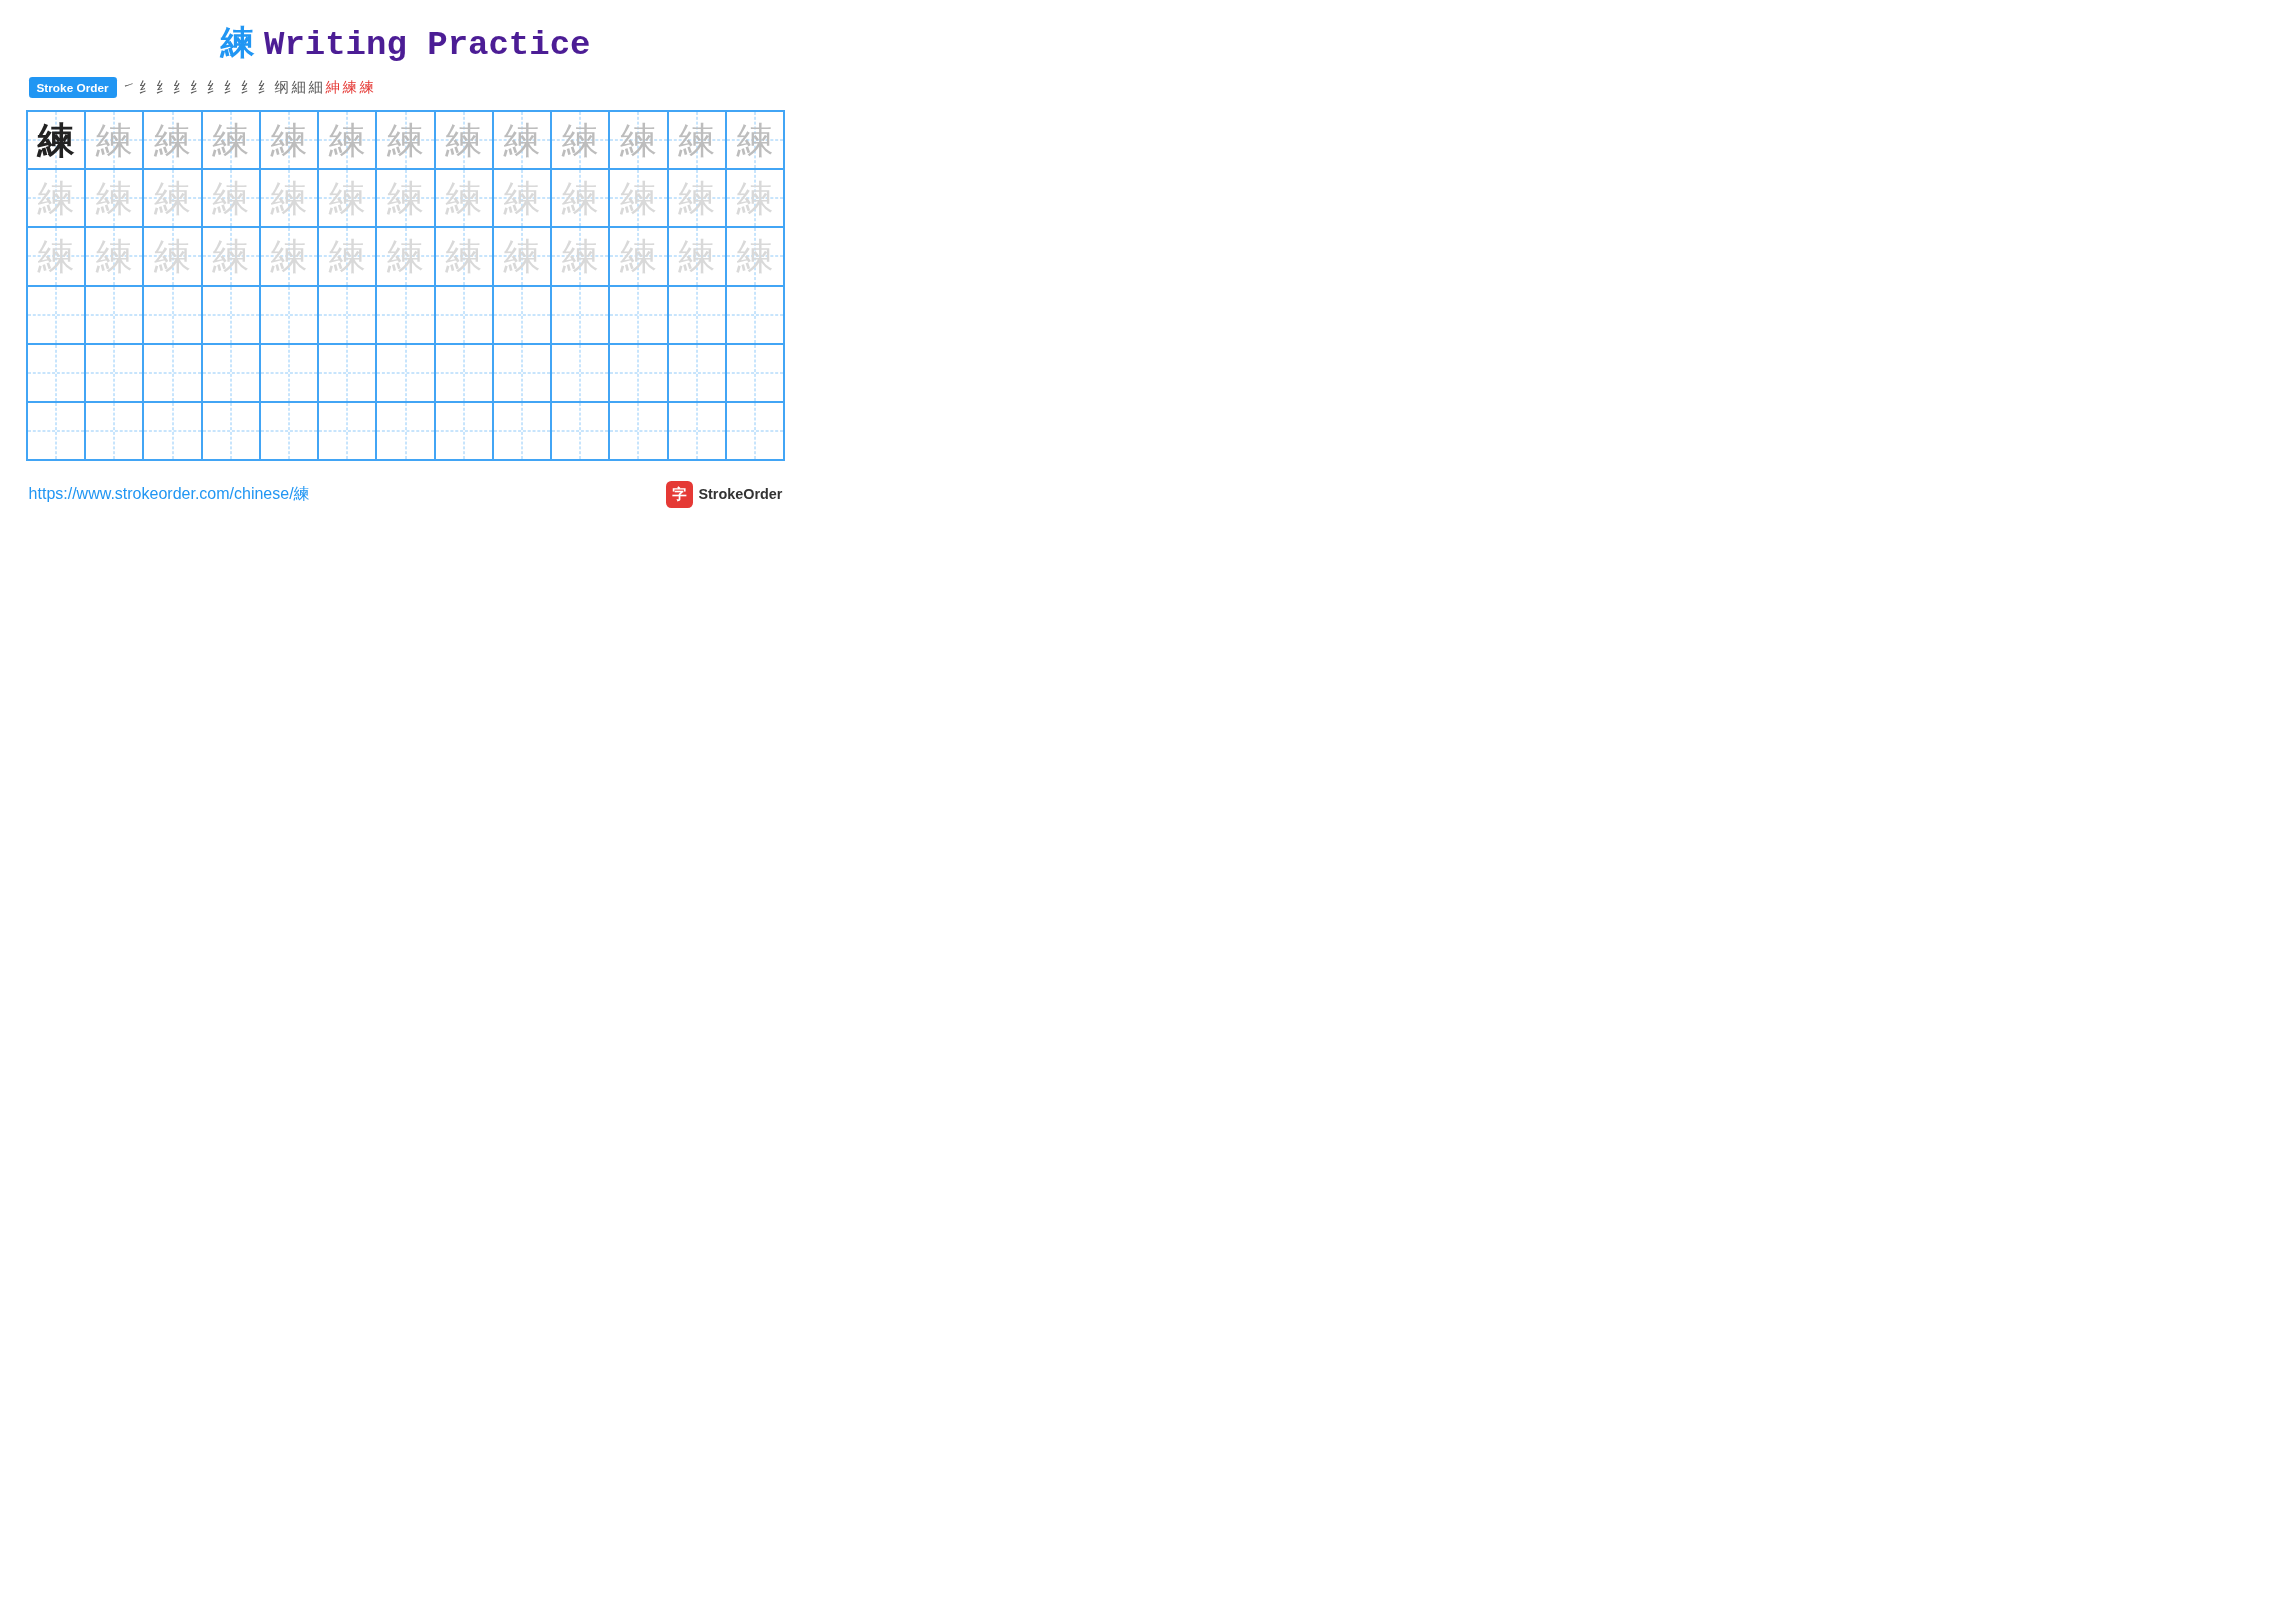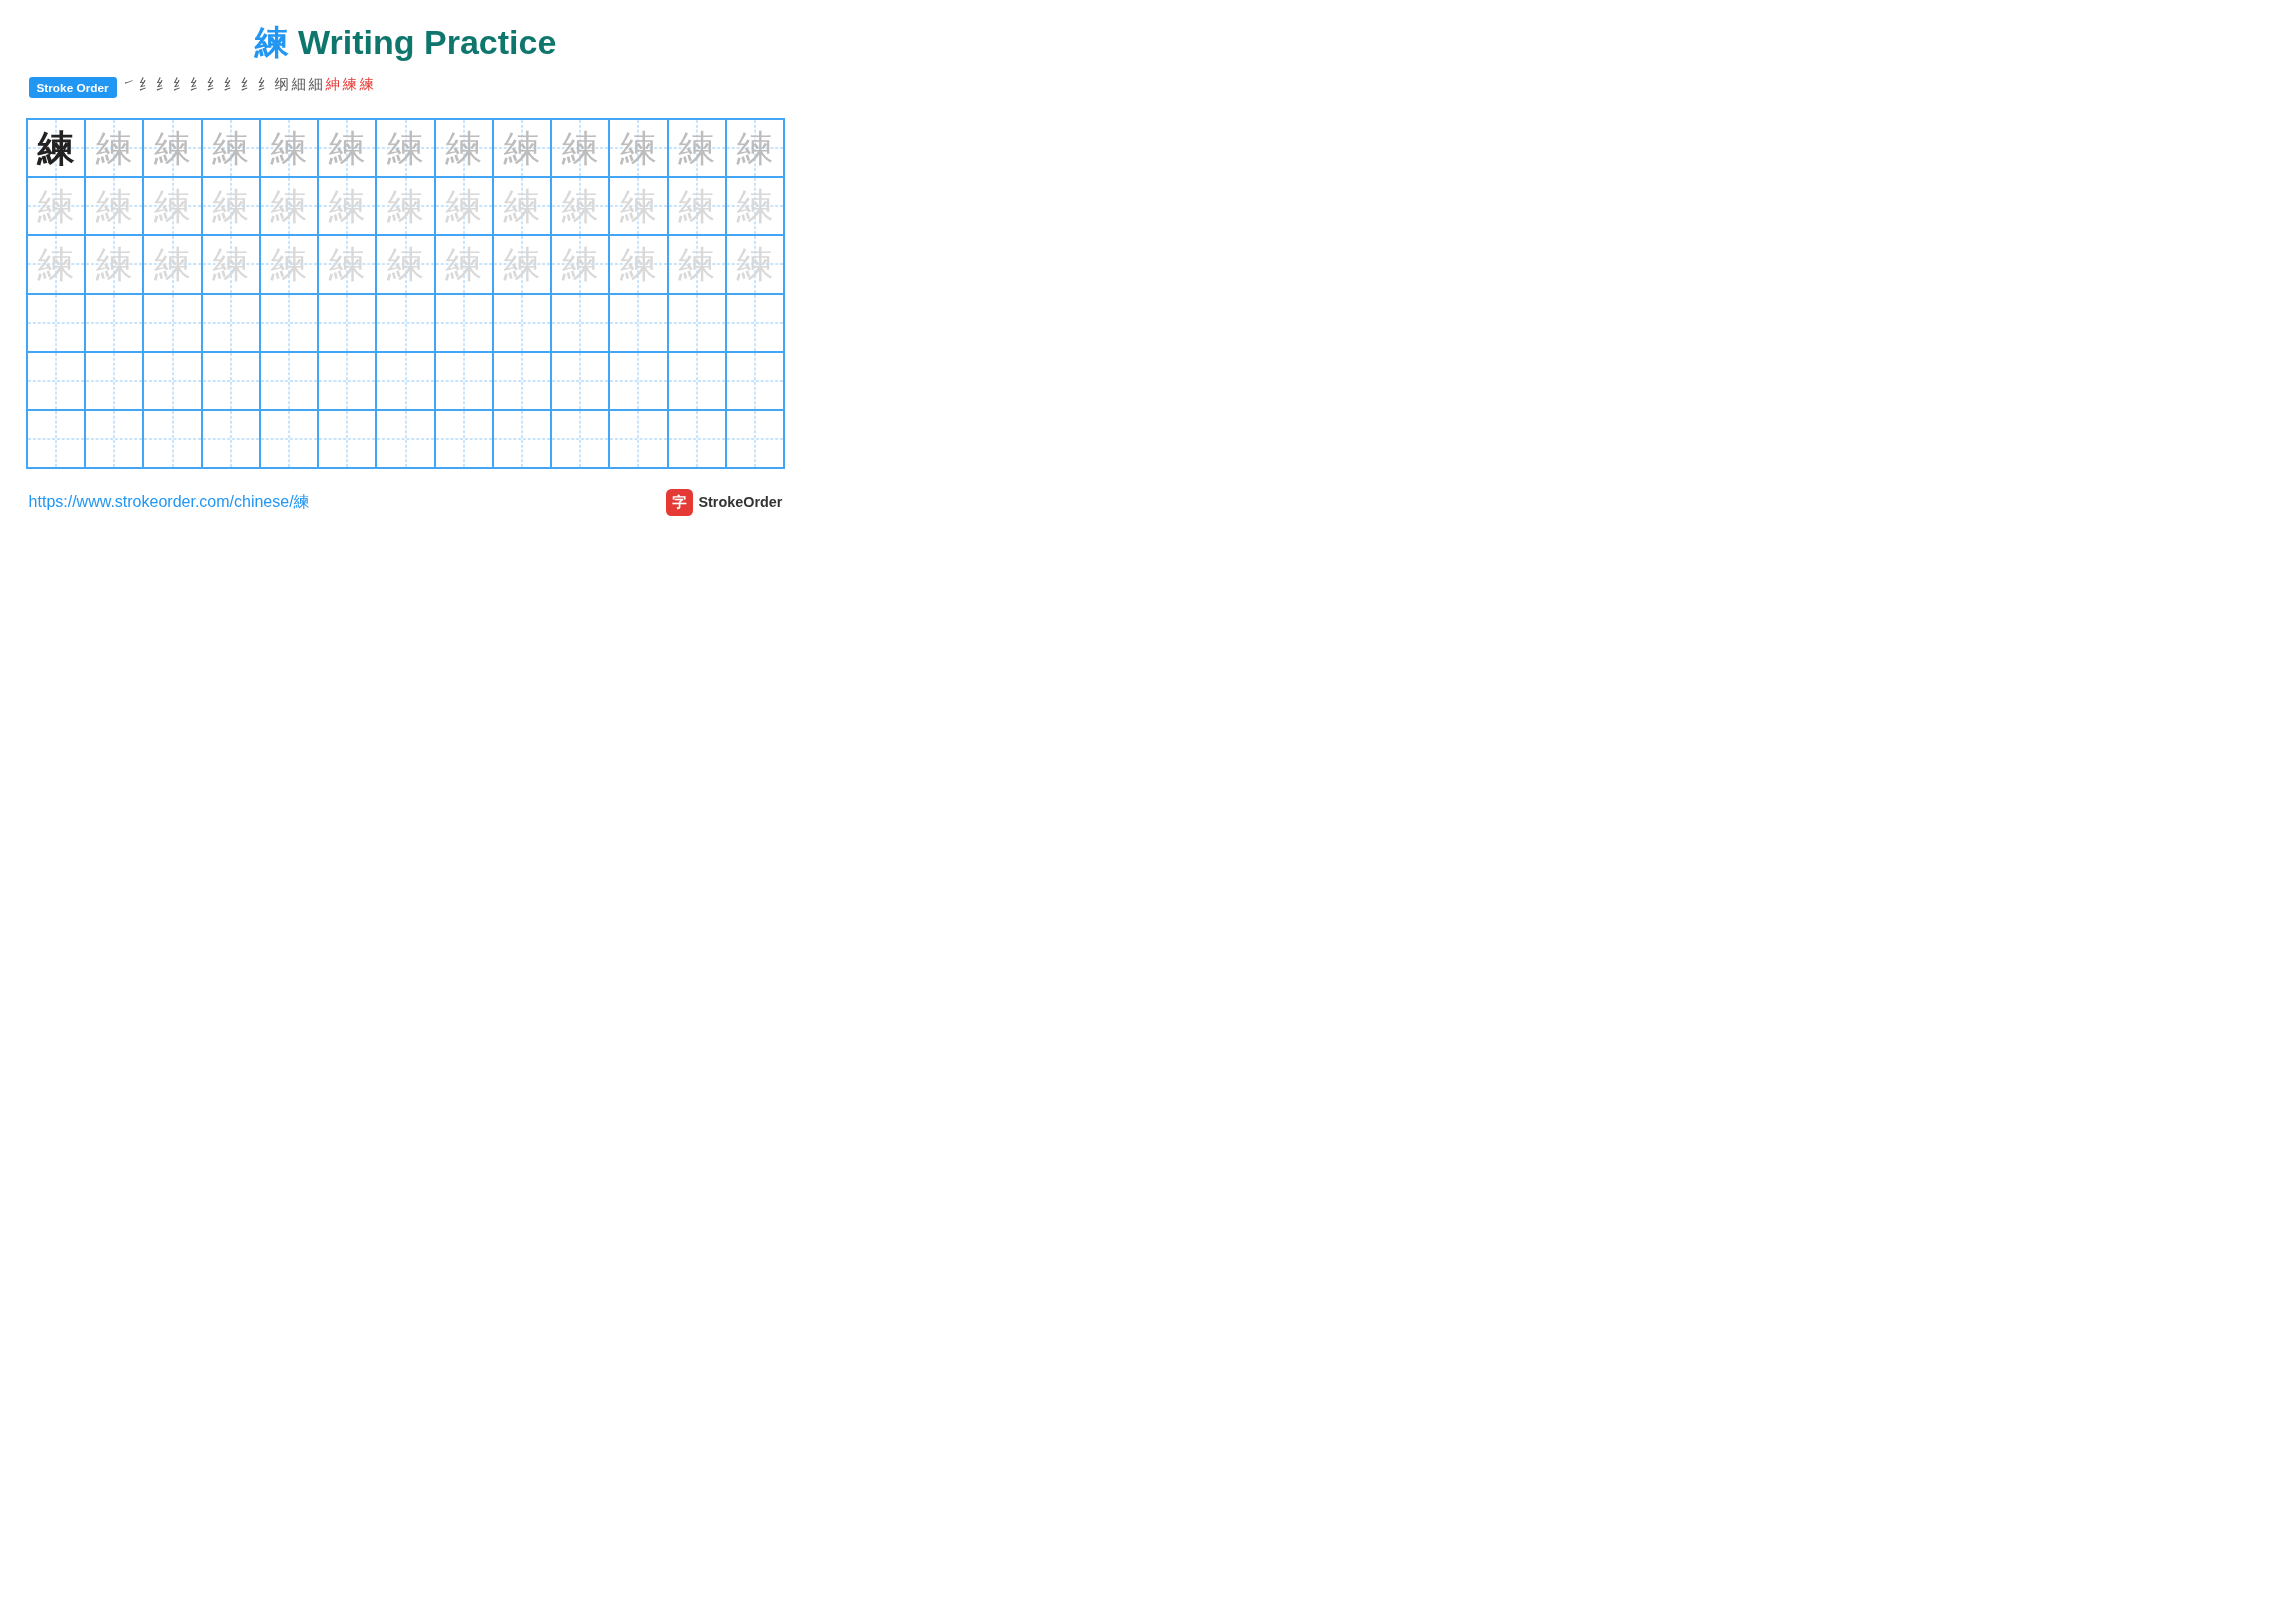--- a/index.html
+++ b/index.html
@@ -19,29 +19,30 @@
       font-size: 34px;
       font-weight: bold;
       color: #333;
       margin-bottom: 11.8px;
       margin-top: 6.5px;
     }
     .page-title .char {
       color: #2196F3;
     }
     .page-title .text {
-      color: #0f766e;
+      color: #4c1d95;
+      font-family: Liberation Mono, monospace;
     }
 
     
     .stroke-order-row {
       display: flex;
-      align-items: flex-start;
+      align-items: center;
       gap: 5.2px;
-      margin-bottom: 20px;
+      margin-bottom: 12px;
       padding-left: 2.6px;
     }
     .stroke-order-badge {
       background: #2196F3;
       color: white;
       font-size: 11.8px;
       font-weight: bold;
       padding: 3.3px 7.9px;
       border-radius: 3.3px;
       white-space: nowrap;

